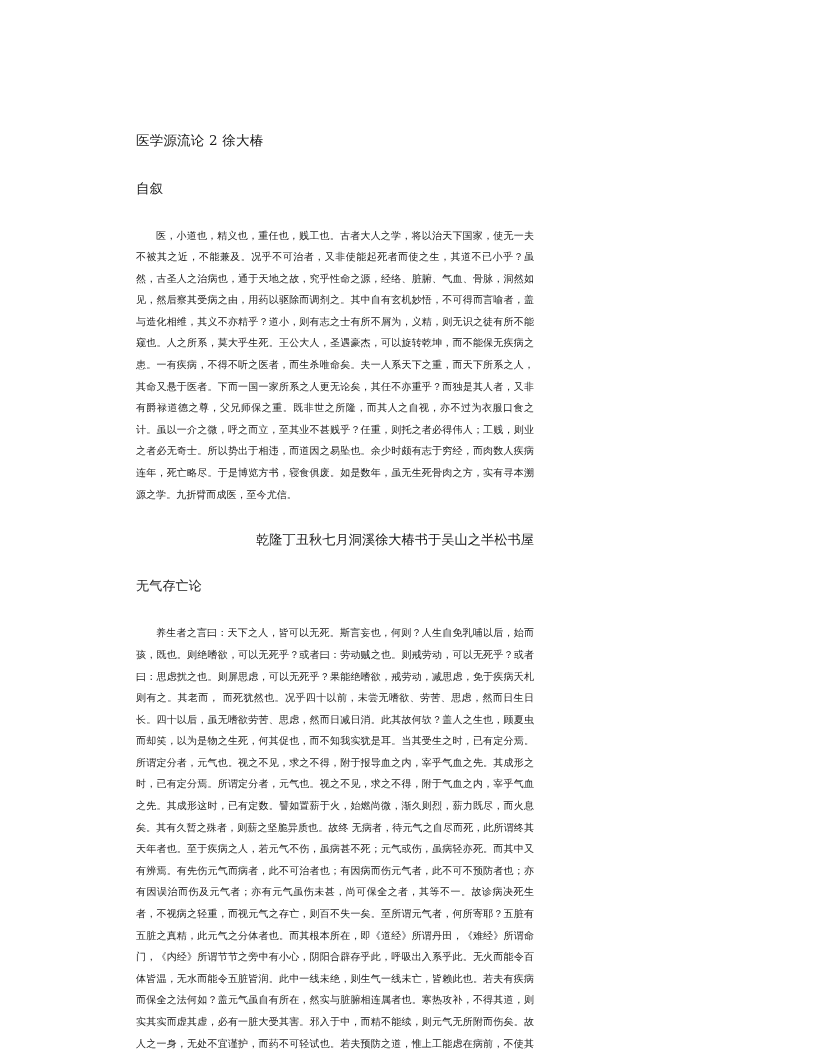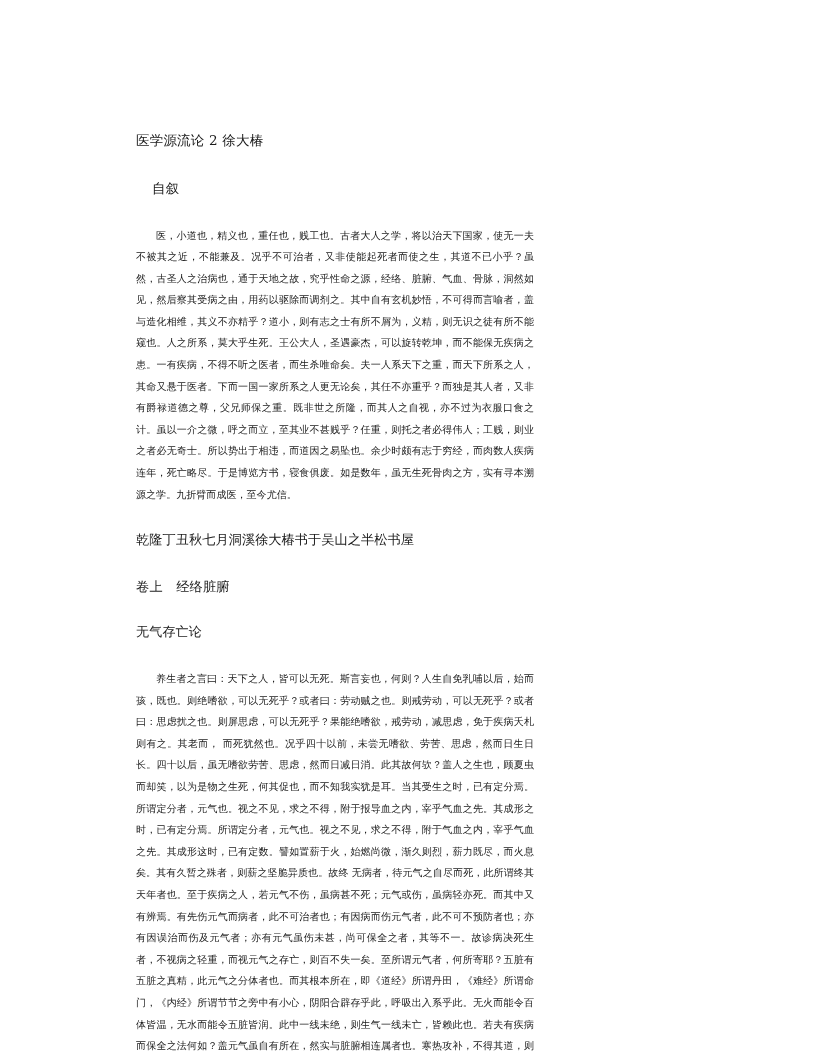--- a/index.html
+++ b/index.html
@@ -25,21 +25,21 @@
   }
   .doc-title {
     font-size: 13.5px;
     line-height: 1.5;
     margin: 0 0 28px 0;
     letter-spacing: 0.2px;
   }
   .section-heading {
     font-size: 13.5px;
     line-height: 1.5;
-    margin: 0 0 26px 16px;
+    margin: 0 0 26px 0;
     letter-spacing: 0.2px;
   }
   .body-par {
     font-size: 10px;
     line-height: 21.6px;
     margin: 0 0 24px 0;
     text-align: justify;
     text-justify: inter-character;
     text-indent: 2em;
     letter-spacing: 0.05px;
@@ -47,20 +47,21 @@
   }
   .body-par.last {
     margin-bottom: 0;
   }
   .sig-line {
     font-size: 13.2px;
     line-height: 21.6px;
     margin: 0 0 26px 0;
     text-indent: 0;
     letter-spacing: 0.05px;
+    text-align: right;
   }
   .volume-heading {
     font-size: 13.2px;
     line-height: 1.5;
     margin: 0 0 26px 0;
     letter-spacing: 0.2px;
   }
   .essay-heading {
     font-size: 13px;
     line-height: 1.5;
@@ -76,19 +77,18 @@
 
   <div class="doc-title">医学源流论 2 徐大椿</div>
 
   <div class="section-heading">自叙</div>
 
   <p class="body-par">医，小道也，精义也，重任也，贱工也。古者大人之学，将以治天下国家，使无一夫不被其之近，不能兼及。况乎不可治者，又非使能起死者而使之生，其道不已小乎？虽然，古圣人之治病也，通于天地之故，究乎性命之源，经络、脏腑、气血、骨脉，洞然如见，然后察其受病之由，用药以驱除而调剂之。其中自有玄机妙悟，不可得而言喻者，盖与造化相维，其义不亦精乎？道小，则有志之士有所不屑为，义精，则无识之徒有所不能窥也。人之所系，莫大乎生死。王公大人，圣遇豪杰，可以旋转乾坤，而不能保无疾病之患。一有疾病，不得不听之医者，而生杀唯命矣。夫一人系天下之重，而天下所系之人，其命又悬于医者。下而一国一家所系之人更无论矣，其任不亦重乎？而独是其人者，又非有爵禄道德之尊，父兄师保之重。既非世之所隆，而其人之自视，亦不过为衣服口食之计。虽以一介之微，呼之而立，至其业不甚贱乎？任重，则托之者必得伟人；工贱，则业之者必无奇士。所以势出于相违，而道因之易坠也。余少时颇有志于穷经，而肉数人疾病连年，死亡略尽。于是博览方书，寝食俱废。如是数年，虽无生死骨肉之方，实有寻本溯源之学。九折臂而成医，至今尤信。</p>
 
 
   <div class="sig-line">乾隆丁丑秋七月洞溪徐大椿书于吴山之半松书屋</div>
 
-  <div class="volume-heading">卷上　经络脏腑</div>
 
   <div class="essay-heading">无气存亡论</div>
 
   <p class="body-par last">养生者之言曰：天下之人，皆可以无死。斯言妄也，何则？人生自免乳哺以后，始而孩，既也。则绝嗜欲，可以无死乎？或者曰：劳动贼之也。则戒劳动，可以无死乎？或者曰：思虑扰之也。则屏思虑，可以无死乎？果能绝嗜欲，戒劳动，减思虑，免于疾病夭札则有之。其老而， 而死犹然也。况乎四十以前，未尝无嗜欲、劳苦、思虑，然而日生日长。四十以后，虽无嗜欲劳苦、思虑，然而日减日消。此其故何欤？盖人之生也，顾夏虫而却笑，以为是物之生死，何其促也，而不知我实犹是耳。当其受生之时，已有定分焉。所谓定分者，元气也。视之不见，求之不得，附于报导血之内，宰乎气血之先。其成形之时，已有定分焉。所谓定分者，元气也。视之不见，求之不得，附于气血之内，宰乎气血之先。其成形这时，已有定数。譬如置薪于火，始燃尚微，渐久则烈，薪力既尽，而火息矣。其有久暂之殊者，则薪之坚脆异质也。故终 无病者，待元气之自尽而死，此所谓终其天年者也。至于疾病之人，若元气不伤，虽病甚不死；元气或伤，虽病轻亦死。而其中又有辨焉。有先伤元气而病者，此不可治者也；有因病而伤元气者，此不可不预防者也；亦有因误治而伤及元气者；亦有元气虽伤未甚，尚可保全之者，其等不一。故诊病决死生者，不视病之轻重，而视元气之存亡，则百不失一矣。至所谓元气者，何所寄耶？五脏有五脏之真精，此元气之分体者也。而其根本所在，即《道经》所谓丹田，《难经》所谓命门，《内经》所谓节节之旁中有小心，阴阳合辟存乎此，呼吸出入系乎此。无火而能令百体皆温，无水而能令五脏皆润。此中一线未绝，则生气一线未亡，皆赖此也。若夫有疾病而保全之法何如？盖元气虽自有所在，然实与脏腑相连属者也。寒热攻补，不得其道，则实其实而虚其虚，必有一脏大受其害。邪入于中，而精不能续，则元气无所附而伤矣。故人之一身，无处不宜谨护，而药不可轻试也。若夫预防之道，惟上工能虑在病前，不使其势已横而莫救，使</p>
 
 </div>
 
 </body></html>

